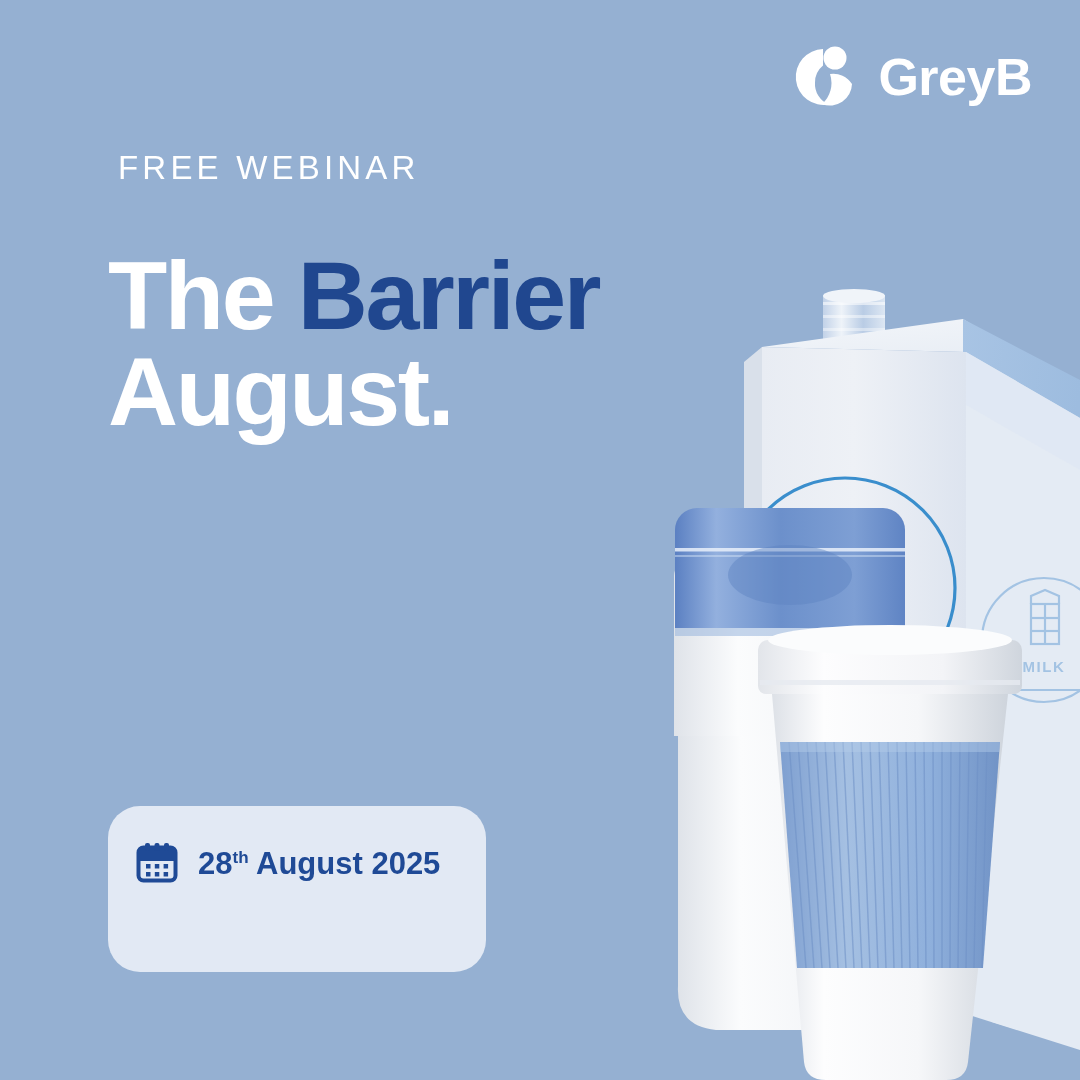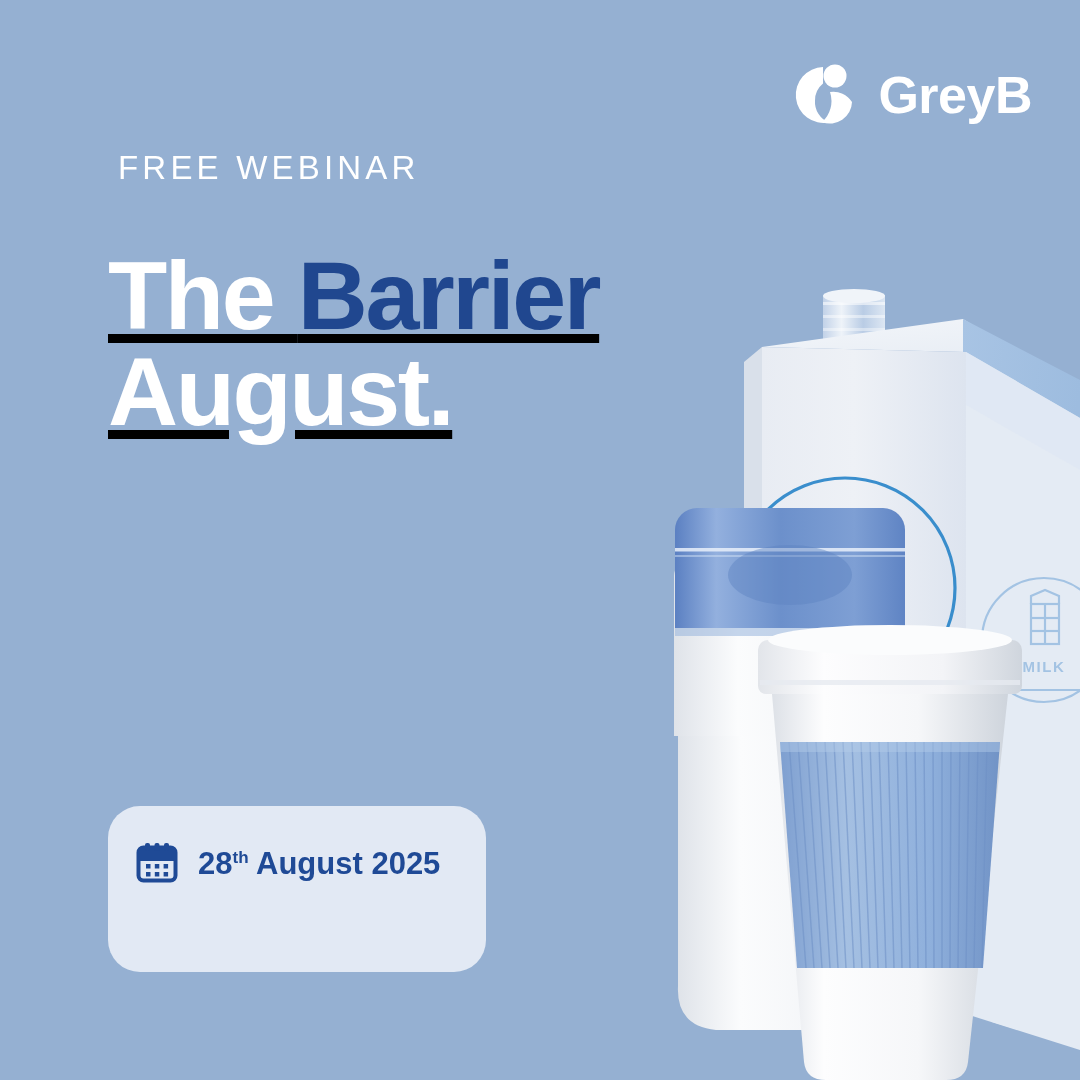--- a/index.html
+++ b/index.html
@@ -17,21 +17,21 @@
     background:#95b0d2;
     overflow:hidden;
   }
 
   
   #artwork { position:absolute; inset:0; }
   #artwork svg { display:block; width:1080px; height:1080px; }
 
   
   .logo-wrap {
-    position:absolute; top:59px; right:48px;
+    position:absolute; top:41px; right:48px;
     display:flex; align-items:center; gap:16px;
   }
   .logo-mark { width:72px; height:72px; flex:none; }
   .logo-text {
     font-size:52px; font-weight:700; color:#ffffff;
     letter-spacing:-0.5px; line-height:1;
     white-space:nowrap;
   }
 
   
@@ -41,21 +41,21 @@
     letter-spacing:4.2px; line-height:1;
     white-space:nowrap;
     margin-left:8px;
   }
 
   
   .headline {
     position:absolute; left:108px; top:248px;
     width:640px;
     font-size:97px; font-weight:700;
-    line-height:0.99; letter-spacing:-2.4px;text-decoration:underline;
+    line-height:0.99; letter-spacing:-2.4px;
   }
   .headline .ln { display:block; white-space:nowrap; }
   .tone-light { color:#ffffff; }
   .tone-dark  { color:#20478f; }
 
   
   .info-card {
     position:absolute; left:108px; top:806px;
     width:378px; height:166px;
     background:#e2e9f4;

